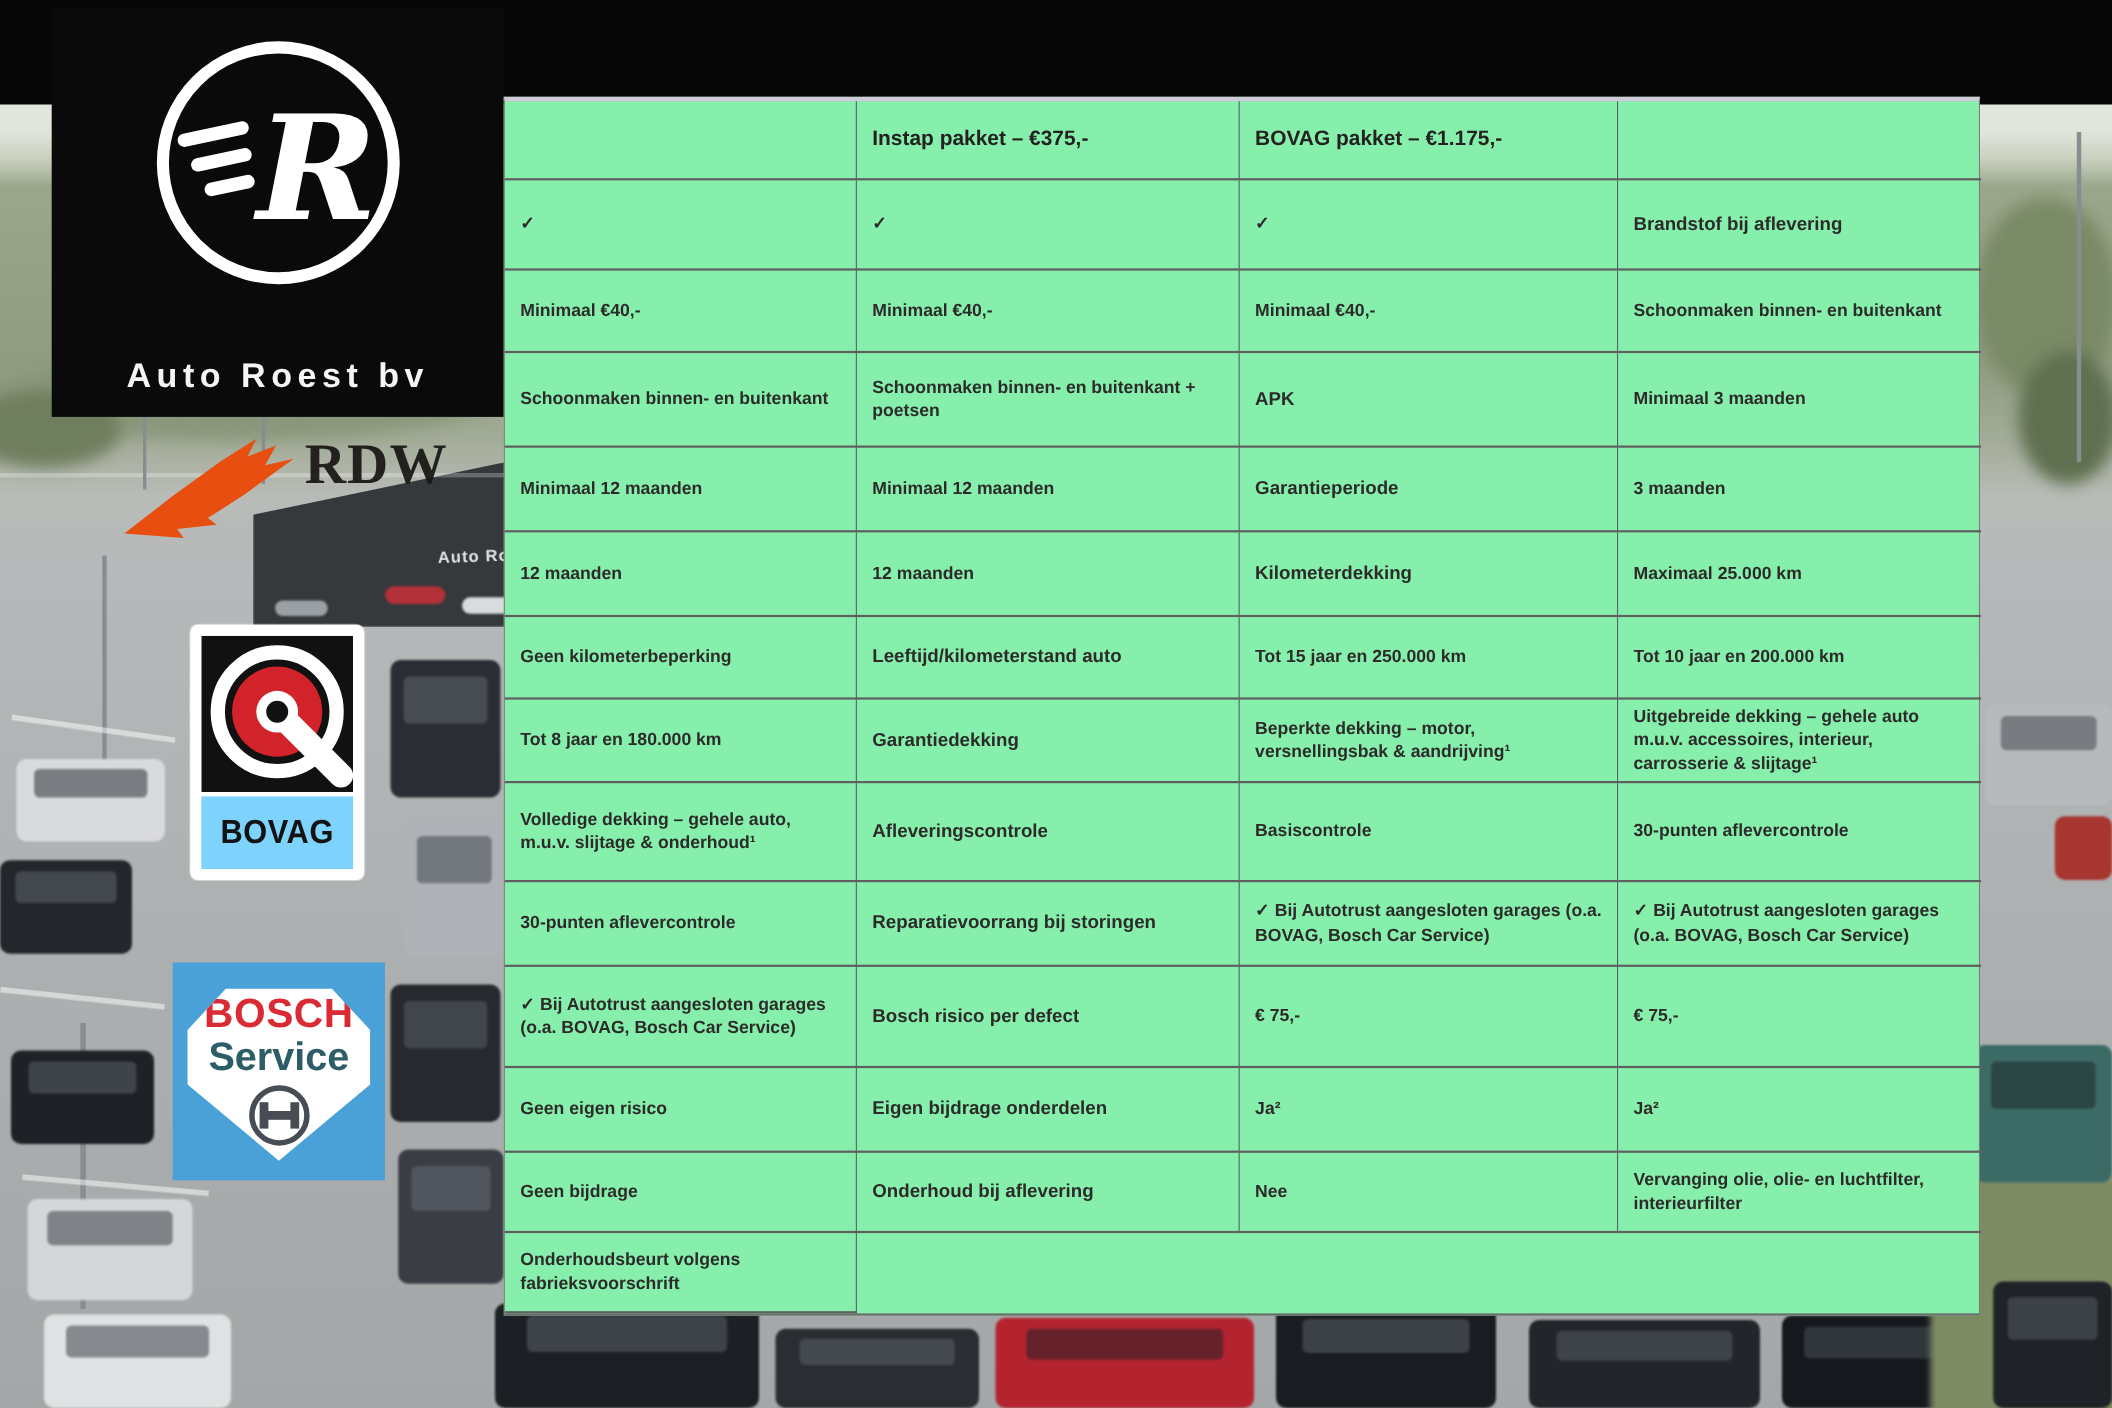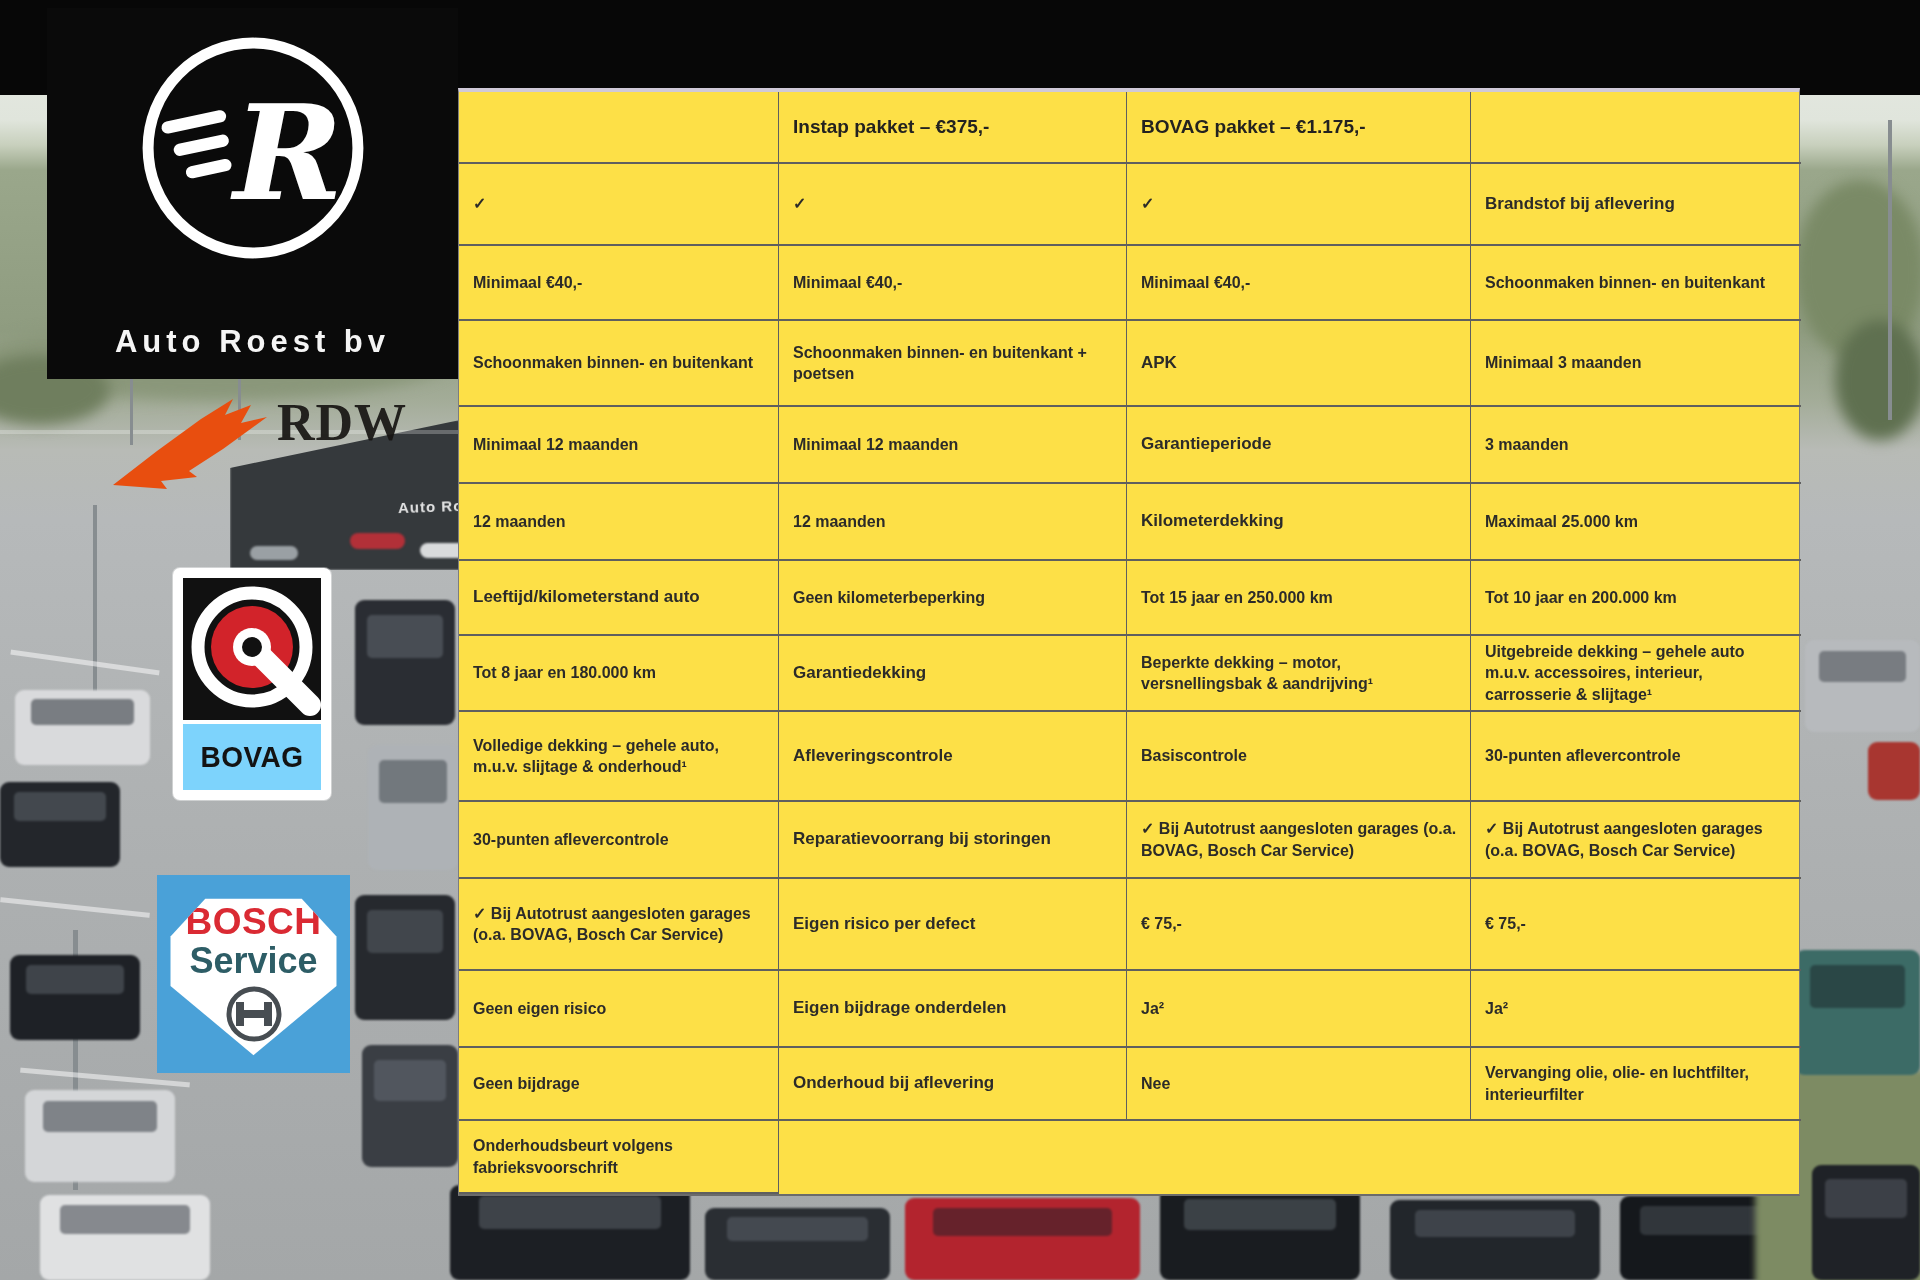--- a/index.html
+++ b/index.html
@@ -41,21 +41,21 @@
   .bosch{position:absolute;left:157px;top:875px;width:193px;height:198px;background:#4aa1d8;z-index:3;}
   .bosch-shield{position:absolute;inset:0;background:#fff;
      clip-path:polygon(7% 31%,25% 12%,75% 12%,93% 31%,93% 56%,50% 91%,7% 56%);
      display:flex;flex-direction:column;align-items:center;justify-content:flex-start;padding-top:28px;box-sizing:border-box;}
   .bosch-line1{font:800 37px/1.05 "Liberation Sans",sans-serif;color:#da2a33;letter-spacing:.5px;}
   .bosch-line2{font:700 36px/1.05 "Liberation Sans",sans-serif;color:#2d5d66;}
   .bosch-emblem{margin-top:4px;}
 
   
   .pkgtable{position:absolute;left:458px;top:88px;width:1342px;z-index:5;
-    display:grid;box-sizing:border-box;background:#fde047;
+    display:grid;box-sizing:border-box;background:#86efac;
     grid-template-columns:320px 348px 344px 330px;
     grid-template-rows:72px 82px 75px 86px 77px 77px 75px 76px 90px 77px 92px 77px 73px 73px;
     border-top:4px solid #cfc9d8;border-left:1px solid #7d7d7d;
     border-right:1px solid #7d7d7d;border-bottom:2px solid #6b6b6b;}
   .cell{border-bottom:2px solid #5f5f5f;border-right:1px solid #5f5f5f;
         display:flex;align-items:center;padding:6px 10px 6px 14px;box-sizing:border-box;
         font:700 16px/1.32 "Liberation Sans",sans-serif;color:#2c2b29;}
   .pkgtable > .cell:nth-child(4n){border-right:none;}
   .head{font-size:19px;color:#232220;}
   .rowlabel{font-size:17px;}
@@ -229,43 +229,43 @@
     <div class="cell">Minimaal 12 maanden</div>
     <div class="cell">Minimaal 12 maanden</div>
 
     <div class="cell rowlabel">Garantieperiode</div>
     <div class="cell">3 maanden</div>
     <div class="cell">12 maanden</div>
     <div class="cell">12 maanden</div>
 
     <div class="cell rowlabel">Kilometerdekking</div>
     <div class="cell">Maximaal 25.000 km</div>
+    <div class="cell">Geen kilometerbeperking</div>
+
     <div class="cell rowlabel">Leeftijd/kilometerstand auto</div>
-
-    <div class="cell">Geen kilometerbeperking</div>
     <div class="cell">Tot 15 jaar en 250.000 km</div>
     <div class="cell">Tot 10 jaar en 200.000 km</div>
     <div class="cell">Tot 8 jaar en 180.000 km</div>
 
     <div class="cell rowlabel">Garantiedekking</div>
     <div class="cell">Beperkte dekking – motor, versnellingsbak &amp; aandrijving¹</div>
     <div class="cell">Uitgebreide dekking – gehele auto m.u.v. accessoires, interieur, carrosserie &amp; slijtage¹</div>
     <div class="cell">Volledige dekking – gehele auto, m.u.v. slijtage &amp; onderhoud¹</div>
 
     <div class="cell rowlabel">Afleveringscontrole</div>
     <div class="cell">Basiscontrole</div>
     <div class="cell">30-punten aflevercontrole</div>
     <div class="cell">30-punten aflevercontrole</div>
 
     <div class="cell rowlabel">Reparatievoorrang bij storingen</div>
     <div class="cell">✓ Bij Autotrust aangesloten garages (o.a. BOVAG, Bosch Car Service)</div>
     <div class="cell">✓ Bij Autotrust aangesloten garages (o.a. BOVAG, Bosch Car Service)</div>
     <div class="cell">✓ Bij Autotrust aangesloten garages (o.a. BOVAG, Bosch Car Service)</div>
 
-    <div class="cell rowlabel">Eigen risico per defect</div>
+    <div class="cell rowlabel">Bosch risico per defect</div>
     <div class="cell">€ 75,-</div>
     <div class="cell">€ 75,-</div>
     <div class="cell">Geen eigen risico</div>
 
     <div class="cell rowlabel">Eigen bijdrage onderdelen</div>
     <div class="cell">Ja²</div>
     <div class="cell">Ja²</div>
     <div class="cell">Geen bijdrage</div>
 
     <div class="cell rowlabel">Onderhoud bij aflevering</div>

